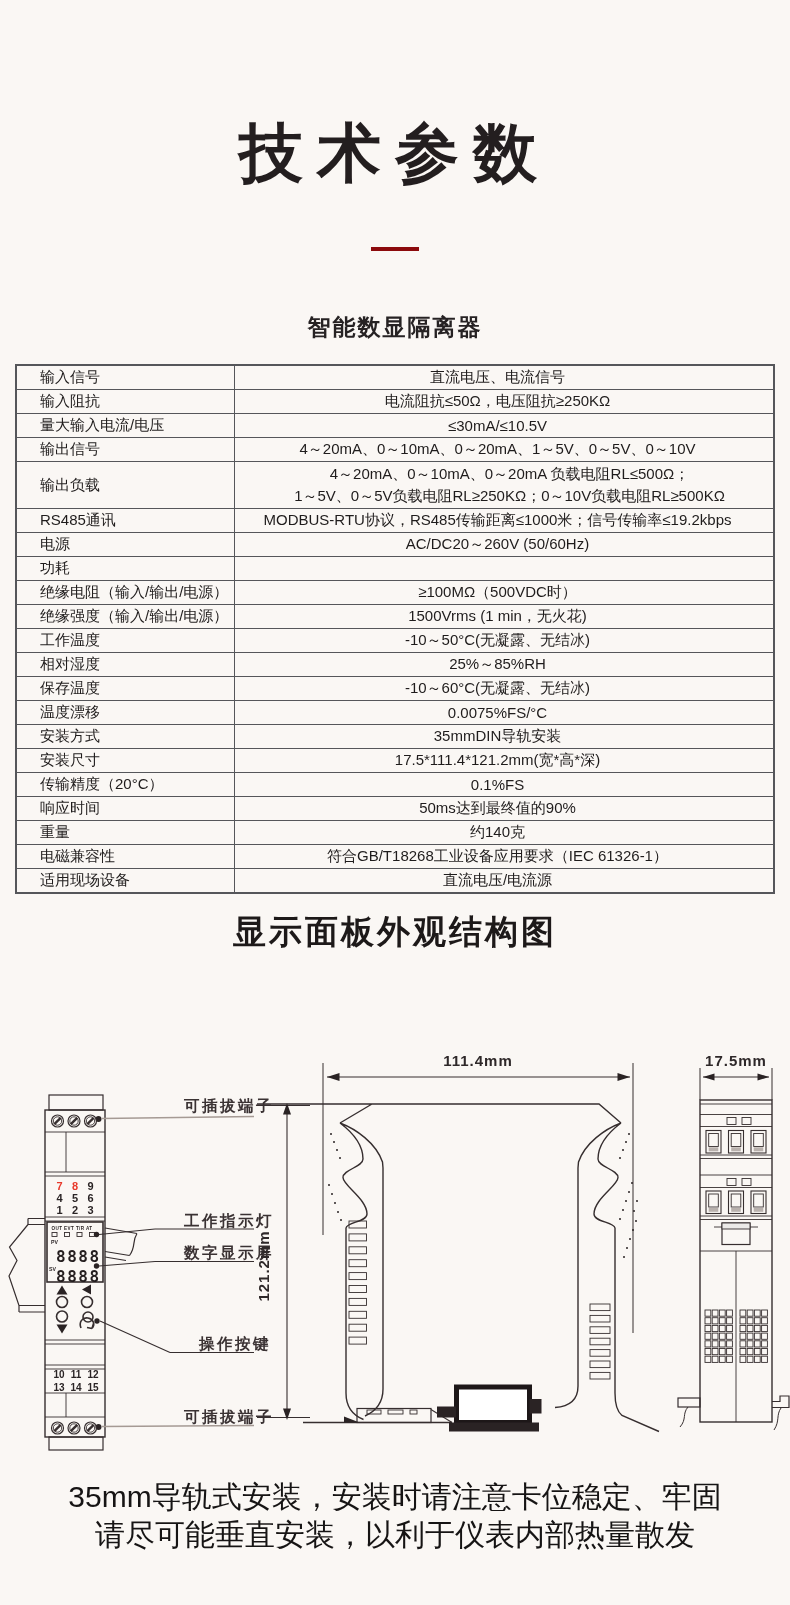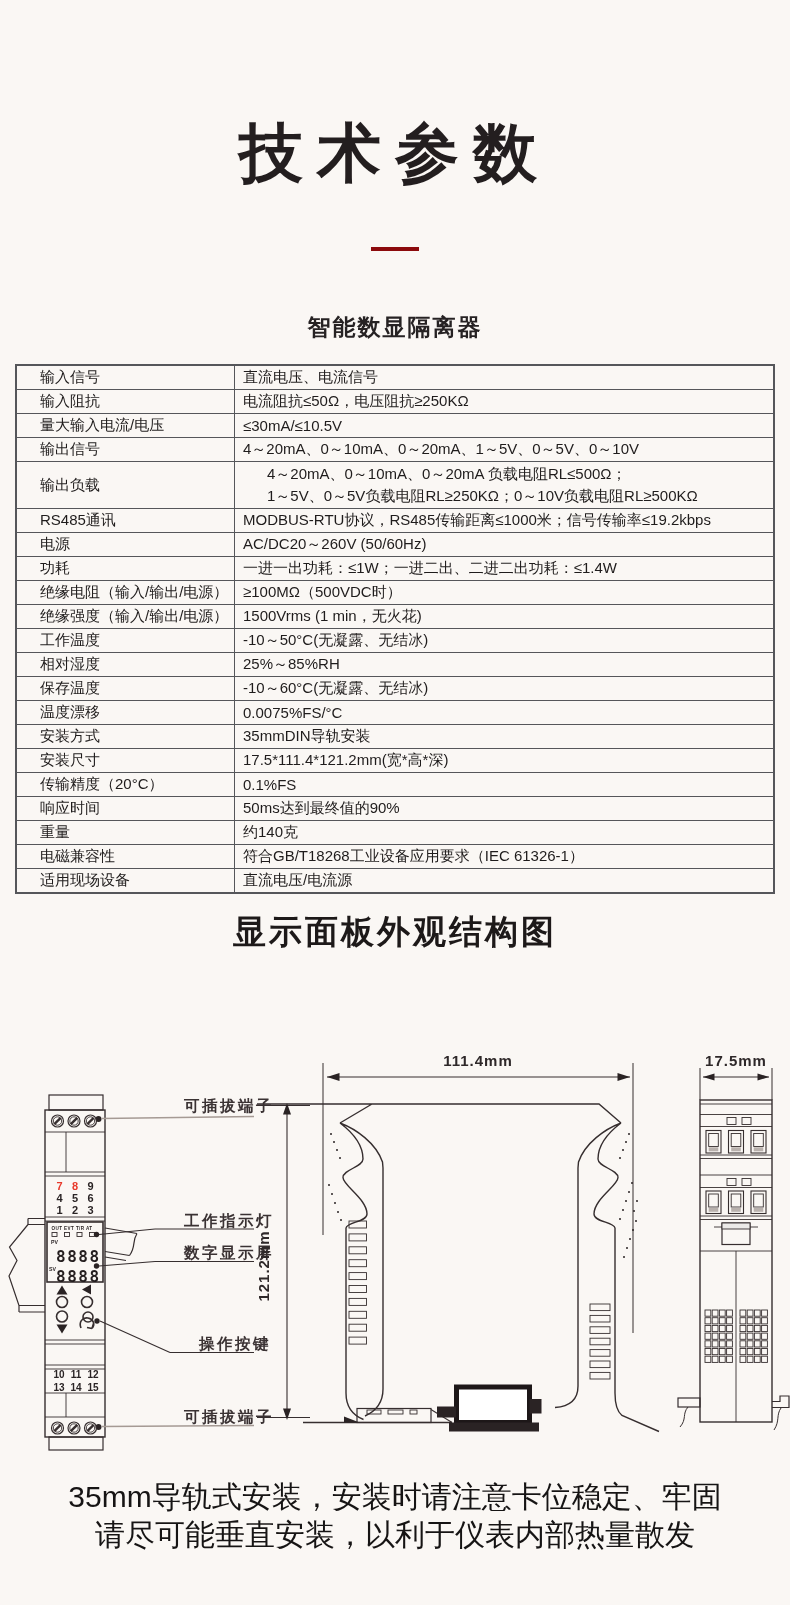--- a/index.html
+++ b/index.html
@@ -9,21 +9,21 @@
          font-size:64px;font-weight:900;letter-spacing:14px;color:#231e1f;}
   .red-line{position:absolute;top:247px;left:50%;margin-left:-24px;width:48px;height:4px;background:#8c0a0c;}
   .subtitle{position:absolute;top:312px;left:0;width:100%;text-align:center;
             font-size:23px;font-weight:700;letter-spacing:2px;color:#262223;}
   .spec-table{position:absolute;top:364px;left:15px;width:760px;box-sizing:border-box;
               border:2px solid #55565a;font-size:15px;color:#1f1c1c;}
   .t-row{display:flex;min-height:23px;border-top:1px solid #55565a;align-items:stretch;}
   .t-row:first-child{border-top:none;}
   .t-cell{display:flex;flex-direction:column;justify-content:center;white-space:nowrap;}
   .t-label{width:218px;box-sizing:border-box;border-right:1px solid #55565a;padding:1px 4px 1px 23px;}
-  .t-value{flex:1;padding:1px 21px 1px 8px;}
+  .t-value{flex:1;padding:1px 21px 1px 8px;text-align:center;}
   .t-value div{line-height:22px;}
   .section-heading{position:absolute;top:910px;left:0;width:100%;text-align:center;
                    font-size:33px;font-weight:900;letter-spacing:3px;color:#1d1919;}
   .diagram{position:absolute;top:1015px;left:0;}
   .note{position:absolute;top:1478px;left:0;width:100%;text-align:center;
         font-size:30px;line-height:38px;font-weight:500;color:#161414;}
   
   .stroke{fill:none;stroke:#362e2f;stroke-width:1.2;}
   .sw09{stroke-width:0.9;} .sw1{stroke-width:1;} .sw14{stroke-width:1.4;} .sw16{stroke-width:1.6;}
   .fillDark{fill:#2a2324;stroke:none;}
@@ -73,21 +73,20 @@
       <div class="t-row">
         <div class="t-cell t-label">RS485通讯</div>
         <div class="t-cell t-value">MODBUS-RTU协议，RS485传输距离≤1000米；信号传输率≤19.2kbps</div>
       </div>
       <div class="t-row">
         <div class="t-cell t-label">电源</div>
         <div class="t-cell t-value">AC/DC20～260V (50/60Hz)</div>
       </div>
       <div class="t-row">
         <div class="t-cell t-label">功耗</div>
-        <div class="t-cell t-value">一进一出功耗：≤1W；一进二出、二进二出功耗：≤1.4W</div>
       </div>
       <div class="t-row">
         <div class="t-cell t-label">绝缘电阻（输入/输出/电源）</div>
         <div class="t-cell t-value">≥100MΩ（500VDC时）</div>
       </div>
       <div class="t-row">
         <div class="t-cell t-label">绝缘强度（输入/输出/电源）</div>
         <div class="t-cell t-value">1500Vrms (1 min，无火花)</div>
       </div>
       <div class="t-row">

